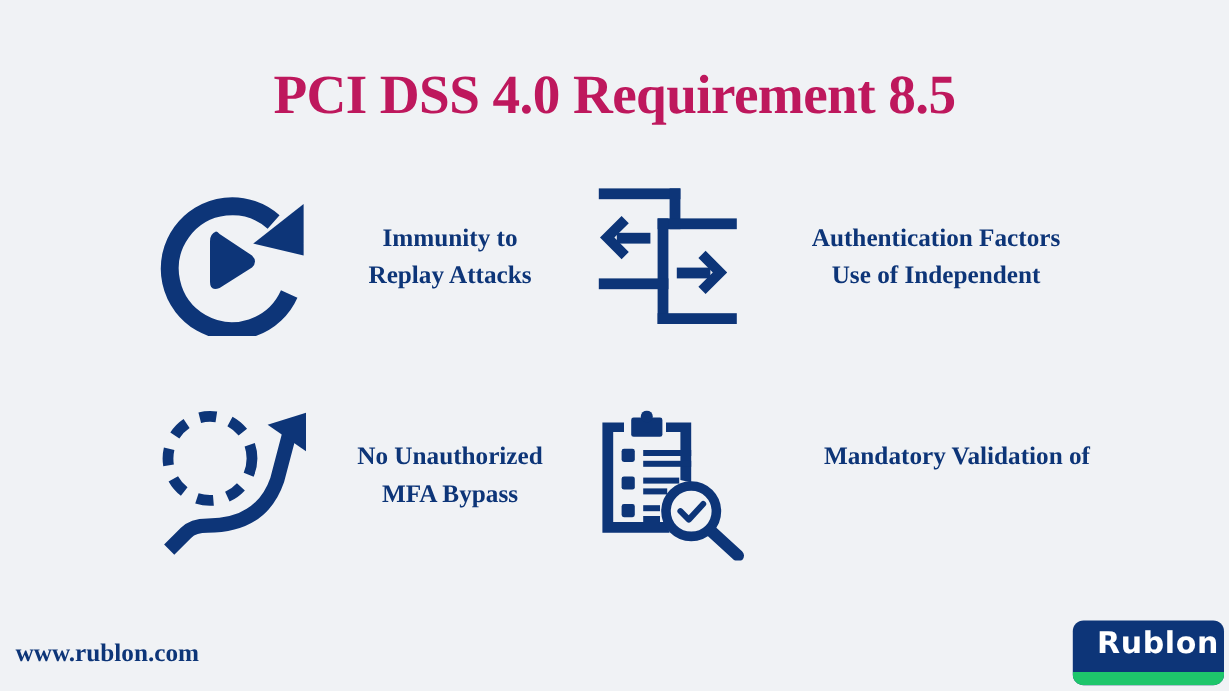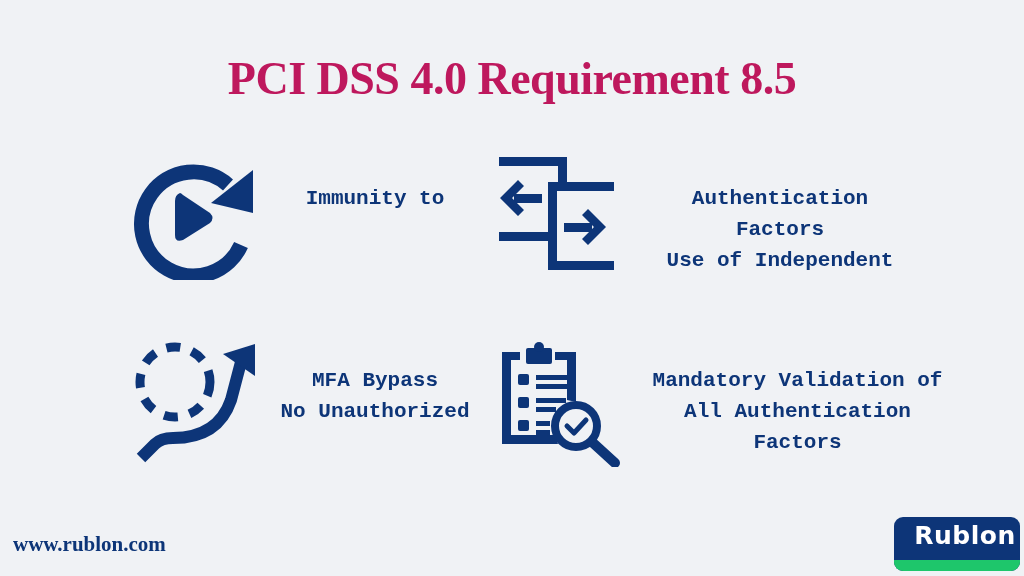--- a/index.html
+++ b/index.html
@@ -3,40 +3,41 @@
 <meta charset="utf-8">
 <style>
   html,body{margin:0;padding:0;}
   body{width:1024px;height:576px;background:#f0f2f5;position:relative;overflow:hidden;
        font-family:"DejaVu Serif","Liberation Serif",serif;color:#0d3578;}
   .title{position:absolute;left:0;top:52px;width:1024px;text-align:center;font-size:46px;font-weight:bold;
          letter-spacing:-0.5px;color:#be185d;font-family:"Liberation Serif","DejaVu Serif",serif;}
   .icon{position:absolute;}
   .label{position:absolute;text-align:center;font-size:21px;font-weight:bold;line-height:31px;
          font-family:"Liberation Serif","DejaVu Serif",serif;color:#0d3578;}
-  .label span{display:block;font-family:Liberation Mono, monospace;}
+  .label span{display:block;}
   .url{position:absolute;left:13px;top:532px;font-size:21px;font-weight:bold;
        font-family:"Liberation Serif","DejaVu Serif",serif;color:#0d3578;text-align:center;}
   .logo{position:absolute;left:894px;top:517px;width:126px;height:54px;border-radius:9px;overflow:hidden;background:#0d3578;}
   .logo .txt{position:absolute;left:0;top:4px;width:142px;text-align:center;color:#fff;font-size:25px;font-weight:bold;
              font-family:"DejaVu Sans","Liberation Sans",sans-serif;letter-spacing:0.5px;}
   .logo .strip{position:absolute;left:0;bottom:0;width:126px;height:11px;}
 </style>
 </head>
 <body>
 
 <div class="title">PCI DSS 4.0 Requirement 8.5</div>
 
 <svg class="icon" style="left:133px;top:155px" width="125" height="125" viewBox="0 0 125 125">
   <path d="M 108 90 A 52 52 0 1 1 95 30" fill="none" stroke="#0d3578" stroke-width="15" stroke-linecap="butt"></path>
   <polygon points="120,15 120,58 78,48" fill="#0d3578"></polygon>
   <path d="M 47 38 Q 42 40 42 46 L 42 80 Q 42 88 50 85 L 77 68 Q 82 63 77 58 L 50 40 Q 48 38 47 38 Z" fill="#0d3578"></path>
 </svg>
 <div class="label" style="left:270px;top:183px;width:210px;">
   <span>Immunity to</span>
+  <span>Replay Attacks</span>
 </div>
 
 <svg class="icon" style="left:496px;top:155px" width="120" height="118" viewBox="0 0 120 118">
   <g fill="#0d3578">
     <rect x="3" y="2" width="68" height="9"></rect>
     <rect x="62" y="2" width="9" height="34"></rect>
     <rect x="52" y="27" width="66" height="9"></rect>
     <rect x="52" y="27" width="9" height="88"></rect>
     <rect x="52" y="106" width="66" height="9"></rect>
     <rect x="3" y="77" width="58" height="9"></rect>
@@ -52,22 +53,22 @@
 </div>
 
 <svg class="icon" style="left:133px;top:340px" width="125" height="125" viewBox="0 0 125 125">
   <g fill="none" stroke="#0d3578" stroke-width="9" stroke-dasharray="14 12">
     <circle cx="42" cy="42" r="35"></circle>
   </g>
   <path d="M 8 118 L 22 104 Q 28 98 40 98 Q 85 98 98 60 L 108 22" fill="none" stroke="#0d3578" stroke-width="12" stroke-linejoin="round"></path>
   <polygon points="122,4 122,36 90,14" fill="#0d3578"></polygon>
 </svg>
 <div class="label" style="left:270px;top:365px;width:210px;">
+  <span>No Unauthorized</span>
   <span>MFA Bypass</span>
-  <span>No Unauthorized</span>
 </div>
 
 <svg class="icon" style="left:500px;top:342px" width="125" height="125" viewBox="0 0 125 125">
   <g fill="#0d3578">
     <path d="M 2 10 L 20 10 L 20 18 L 11 18 L 11 93 L 55 93 L 58 102 L 2 102 Z"></path>
     <path d="M 55 10 L 76 10 L 76 60 L 67 58 L 67 18 L 55 18 Z"></path>
     <rect x="26" y="6" width="26" height="16" rx="2"></rect>
     <circle cx="39" cy="5" r="5"></circle>
     <rect x="18" y="32" width="11" height="11" rx="2"></rect>
     <rect x="36" y="33" width="40" height="5"></rect>
@@ -78,21 +79,20 @@
     <rect x="18" y="78" width="11" height="11" rx="2"></rect>
     <rect x="36" y="79" width="14" height="5"></rect>
     <rect x="36" y="88" width="14" height="5"></rect>
   </g>
   <circle cx="76" cy="84" r="21" fill="#f0f2f5" stroke="#0d3578" stroke-width="8"></circle>
   <path d="M 67 84 L 74 91 L 86 78" fill="none" stroke="#0d3578" stroke-width="5" stroke-linecap="round" stroke-linejoin="round"></path>
   <path d="M 92 100 L 115 121" stroke="#0d3578" stroke-width="10" stroke-linecap="round"></path>
 </svg>
 <div class="label" style="left:650px;top:365px;width:295px;">
   <span>Mandatory Validation of</span>
-  <span>All Authentication Factors</span>
 </div>
 
 <div class="url">www.rublon.com</div>
 
 <div class="logo">
   <div class="txt">Rublon</div>
   <div class="strip" style="background:#1ec66b;"></div>
 </div>
 
 </body></html>

